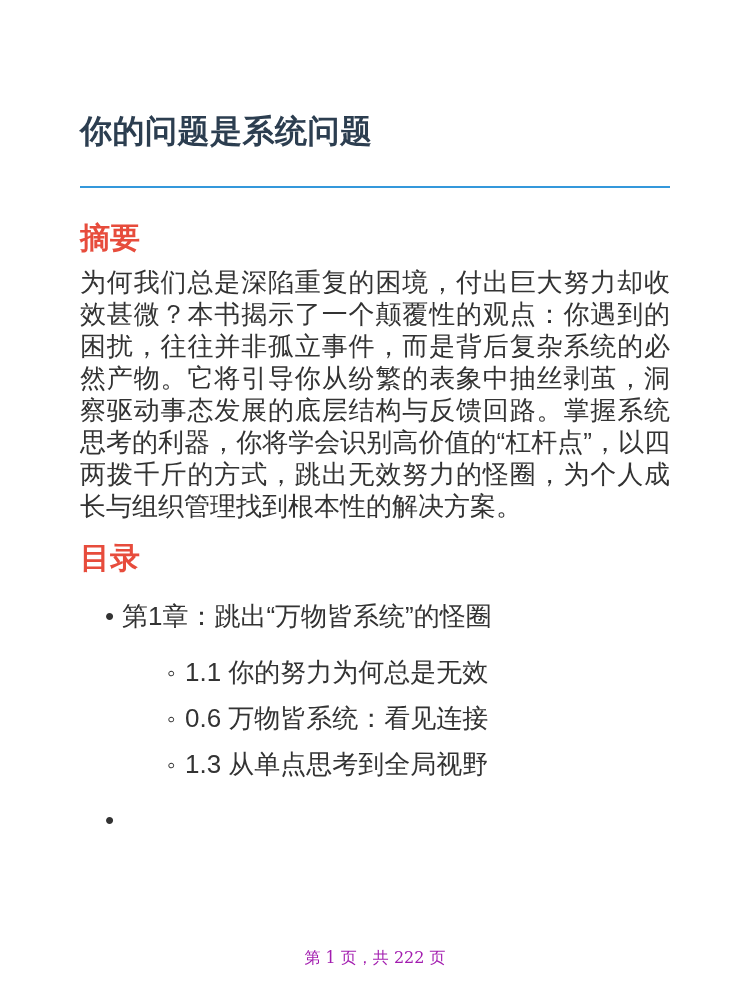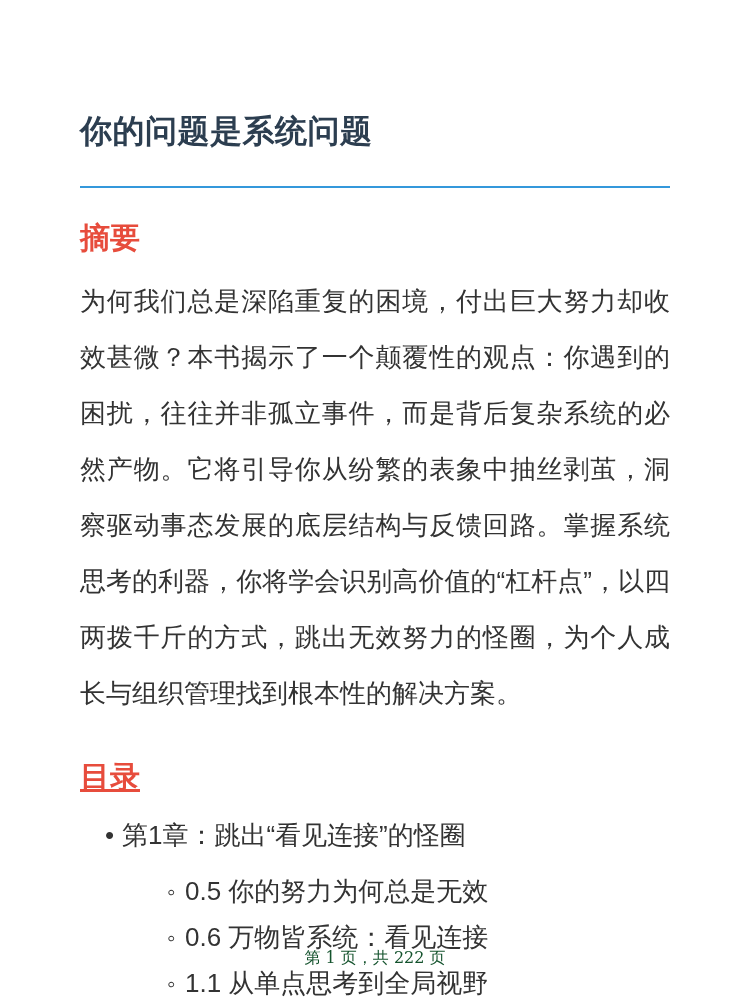--- a/index.html
+++ b/index.html
@@ -37,28 +37,28 @@
   }
   .section-heading {
     margin: 0;
     font-size: 30px;
     line-height: 32px;
     font-weight: bold;
     color: #e74c3c;
   }
   .abstract-heading { margin-top: 34px; }
   .abstract-body {
-    margin: 19px 0 0 0;
+    margin: 12px 0 0 0;
     font-size: 26px;
-    line-height: 56px;
+    line-height: 32px;
     color: #333333;
     text-align: justify;
     max-width: 590px;
   }
-  .toc-heading { margin-top: 40px; text-decoration: underline; }
+  .toc-heading { margin-top: 20px; }
   .toc-list {
     list-style: none;
     margin: 29px 0 0 0;
     padding: 0;
   }
   .toc-item {
     display: flex;
     align-items: baseline;
     font-size: 26px;
     line-height: 26px;
@@ -80,21 +80,21 @@
   .toc-item.level2 .bullet { width: 18px; font-size: 24px; }
   .page-footer {
     position: absolute;
     left: 0;
     bottom: 32px;
     width: 750px;
     text-align: center;
     font-family: "DejaVu Serif", serif;
     font-size: 16px;
     line-height: 20px;
-    color: #14532d;
+    color: #a21caf;
   }
 </style>
 </head>
 <body>
 
 <div class="page">
 
   <h1 class="doc-title">你的问题是系统问题</h1>
 
   <div class="title-divider"></div>
@@ -102,36 +102,36 @@
   <h2 class="section-heading abstract-heading">摘要</h2>
 
   <p class="abstract-body">为何我们总是深陷重复的困境，付出巨大努力却收效甚微？本书揭示了一个颠覆性的观点：你遇到的困扰，往往并非孤立事件，而是背后复杂系统的必然产物。它将引导你从纷繁的表象中抽丝剥茧，洞察驱动事态发展的底层结构与反馈回路。掌握系统思考的利器，你将学会识别高价值的“杠杆点”，以四两拨千斤的方式，跳出无效努力的怪圈，为个人成长与组织管理找到根本性的解决方案。</p>
 
   <h2 class="section-heading toc-heading">目录</h2>
 
   <ul class="toc-list">
 
     <li class="toc-item level1">
       <span class="bullet">•</span>
-      <span>第1章：跳出“看见连接”的怪圈</span>
+      <span>第1章：跳出“万物皆系统”的怪圈</span>
     </li>
 
     <li style="list-style:none;">
       <ul class="toc-sublist">
         <li class="toc-item level2">
           <span class="bullet">◦</span>
-          <span>0.5 你的努力为何总是无效</span>
+          <span>1.1 你的努力为何总是无效</span>
         </li>
         <li class="toc-item level2">
           <span class="bullet">◦</span>
           <span>0.6 万物皆系统：看见连接</span>
         </li>
         <li class="toc-item level2">
           <span class="bullet">◦</span>
-          <span>1.1 从单点思考到全局视野</span>
+          <span>1.3 从单点思考到全局视野</span>
         </li>
       </ul>
     </li>
 
     <li class="toc-item level1">
       <span class="bullet">•</span>
     </li>
 
   </ul>
 

